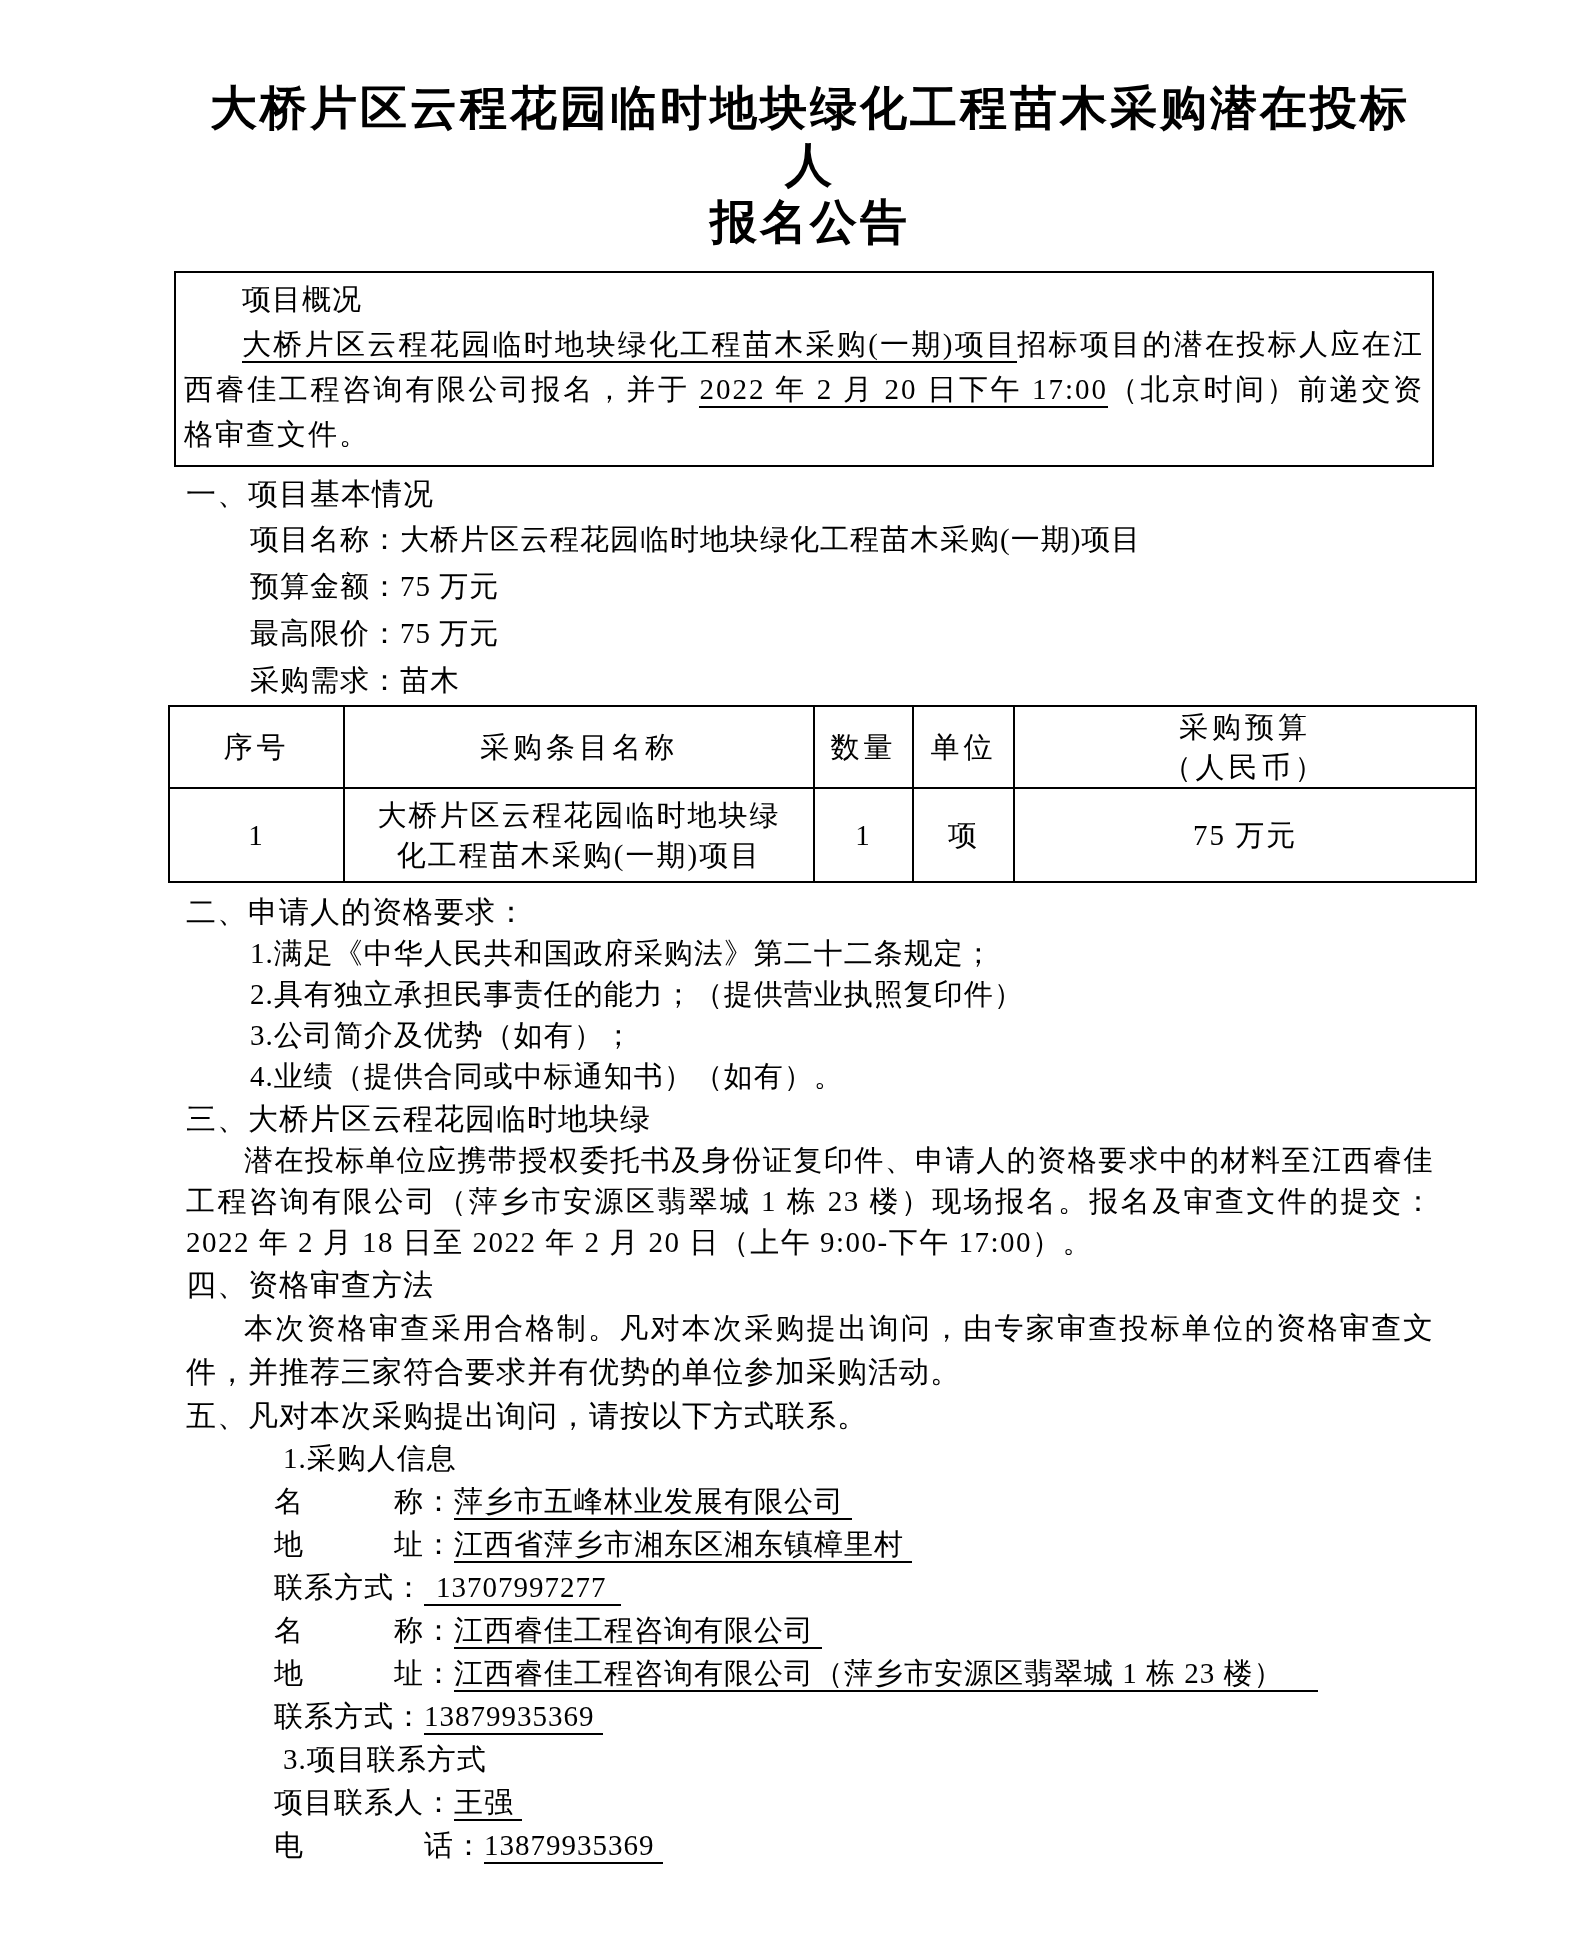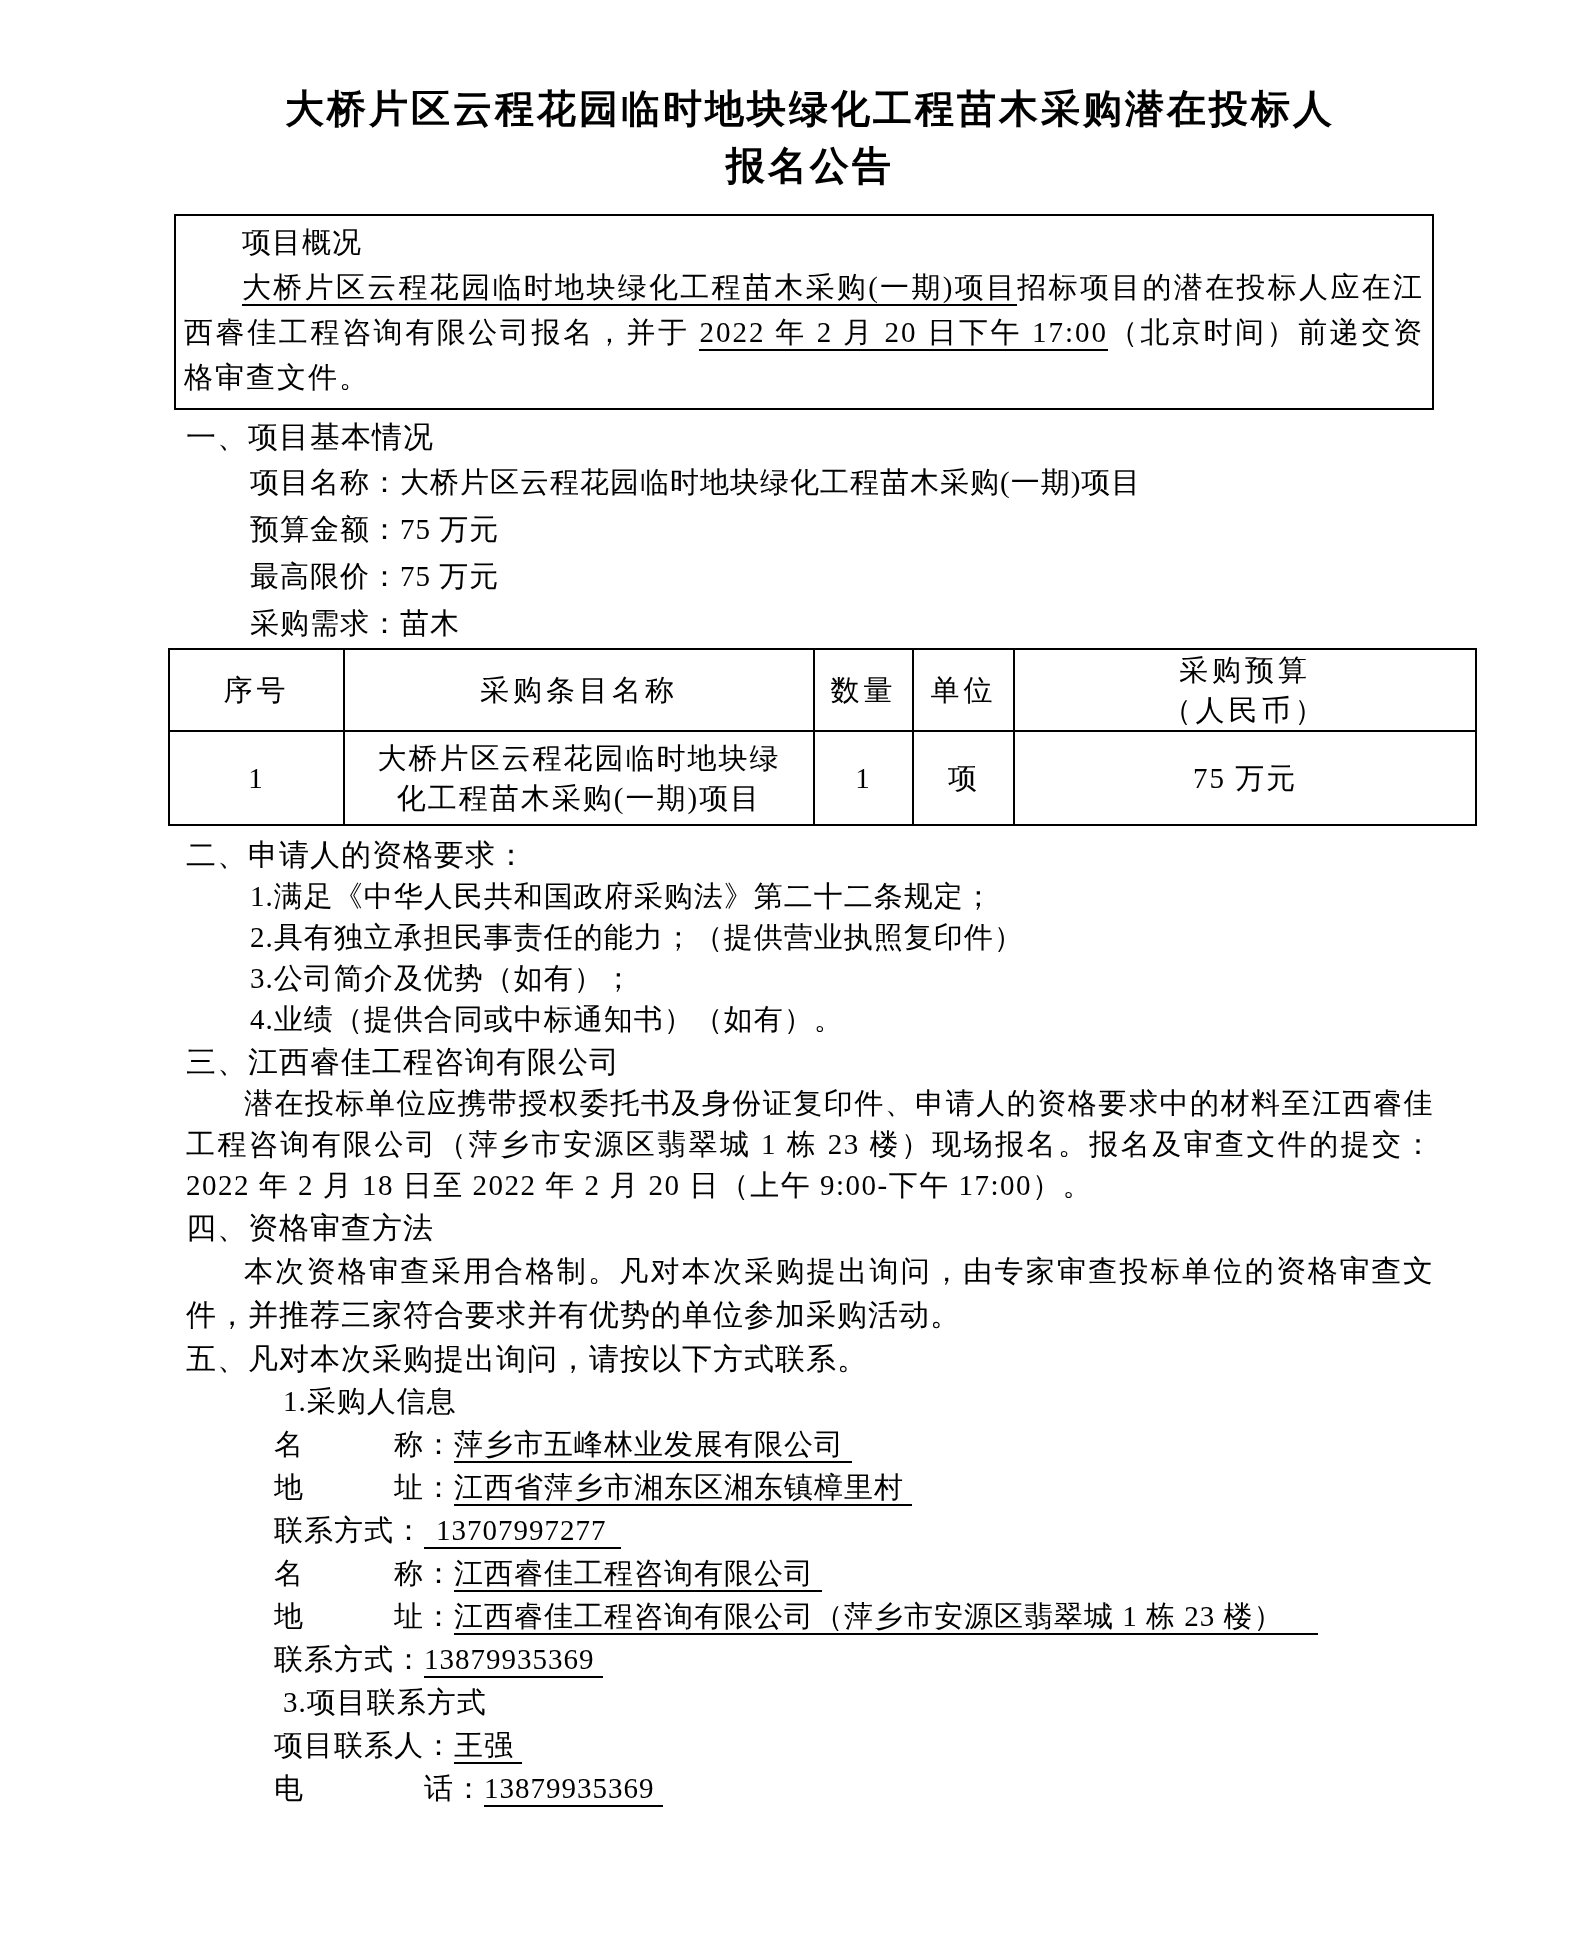--- a/index.html
+++ b/index.html
@@ -11,21 +11,21 @@
     color:#000;
     font-family:"Liberation Serif","DejaVu Serif",serif;
     font-size:29px; line-height:43px;
     letter-spacing:1px;
     padding:80px 153px 0 186px;
     overflow:hidden;
   }
   .title {
     text-align:center;
     font-weight:bold;
-    font-size:39px; line-height:57px;
+    font-size:47px; line-height:57px;
     letter-spacing:3px;
   }
   .title span { display:block; }
   .overview-box {
     margin-left:-12px;
     width:1260px;
     border:2px solid #000;
     margin-top:20px;
     padding:4px 8px 8px 8px;
     line-height:45px;
@@ -117,21 +117,21 @@
     </tr>
   </tbody>
     </table>
 
   <p class="h h2a">二、申请人的资格要求：</p>
   <p class="req-item">1.满足《中华人民共和国政府采购法》第二十二条规定；</p>
   <p class="req-item">2.具有独立承担民事责任的能力；（提供营业执照复印件）</p>
   <p class="req-item">3.公司简介及优势（如有）；</p>
   <p class="req-item">4.业绩（提供合同或中标通知书）（如有）。</p>
 
-  <p class="h">三、江西睿佳工程咨询有限公司</p>
+  <p class="h">三、大桥片区云程花园临时地块绿</p>
   <p class="para3">潜在投标单位应携带授权委托书及身份证复印件、申请人的资格要求中的材料至江西睿佳工程咨询有限公司（萍乡市安源区翡翠城 1 栋 23 楼）现场报名。报名及审查文件的提交：2022 年 2 月 18 日至 2022 年 2 月 20 日（上午 9:00-下午 17:00）。</p>
 
   <p class="h">四、资格审查方法</p>
   <p class="para4"><span>本次资格审查采用合格制。凡对本次采购提出询问，由专家审查投标单位的</span><b class="h">资格审查文件，并推荐三家符合要求并有优势的单位参加采购活动。</b></p>
 
   <p class="h">五、凡对本次采购提出询问，请按以下方式联系。</p>
 
   <p class="contact-h">1.采购人信息</p>
   <p class="contact"><span>名　　　称：</span><u class="ul ul-sm">萍乡市五峰林业发展有限公司</u></p>
   <p class="contact"><span>地　　　址：</span><u class="ul ul-sm">江西省萍乡市湘东区湘东镇樟里村</u></p>

